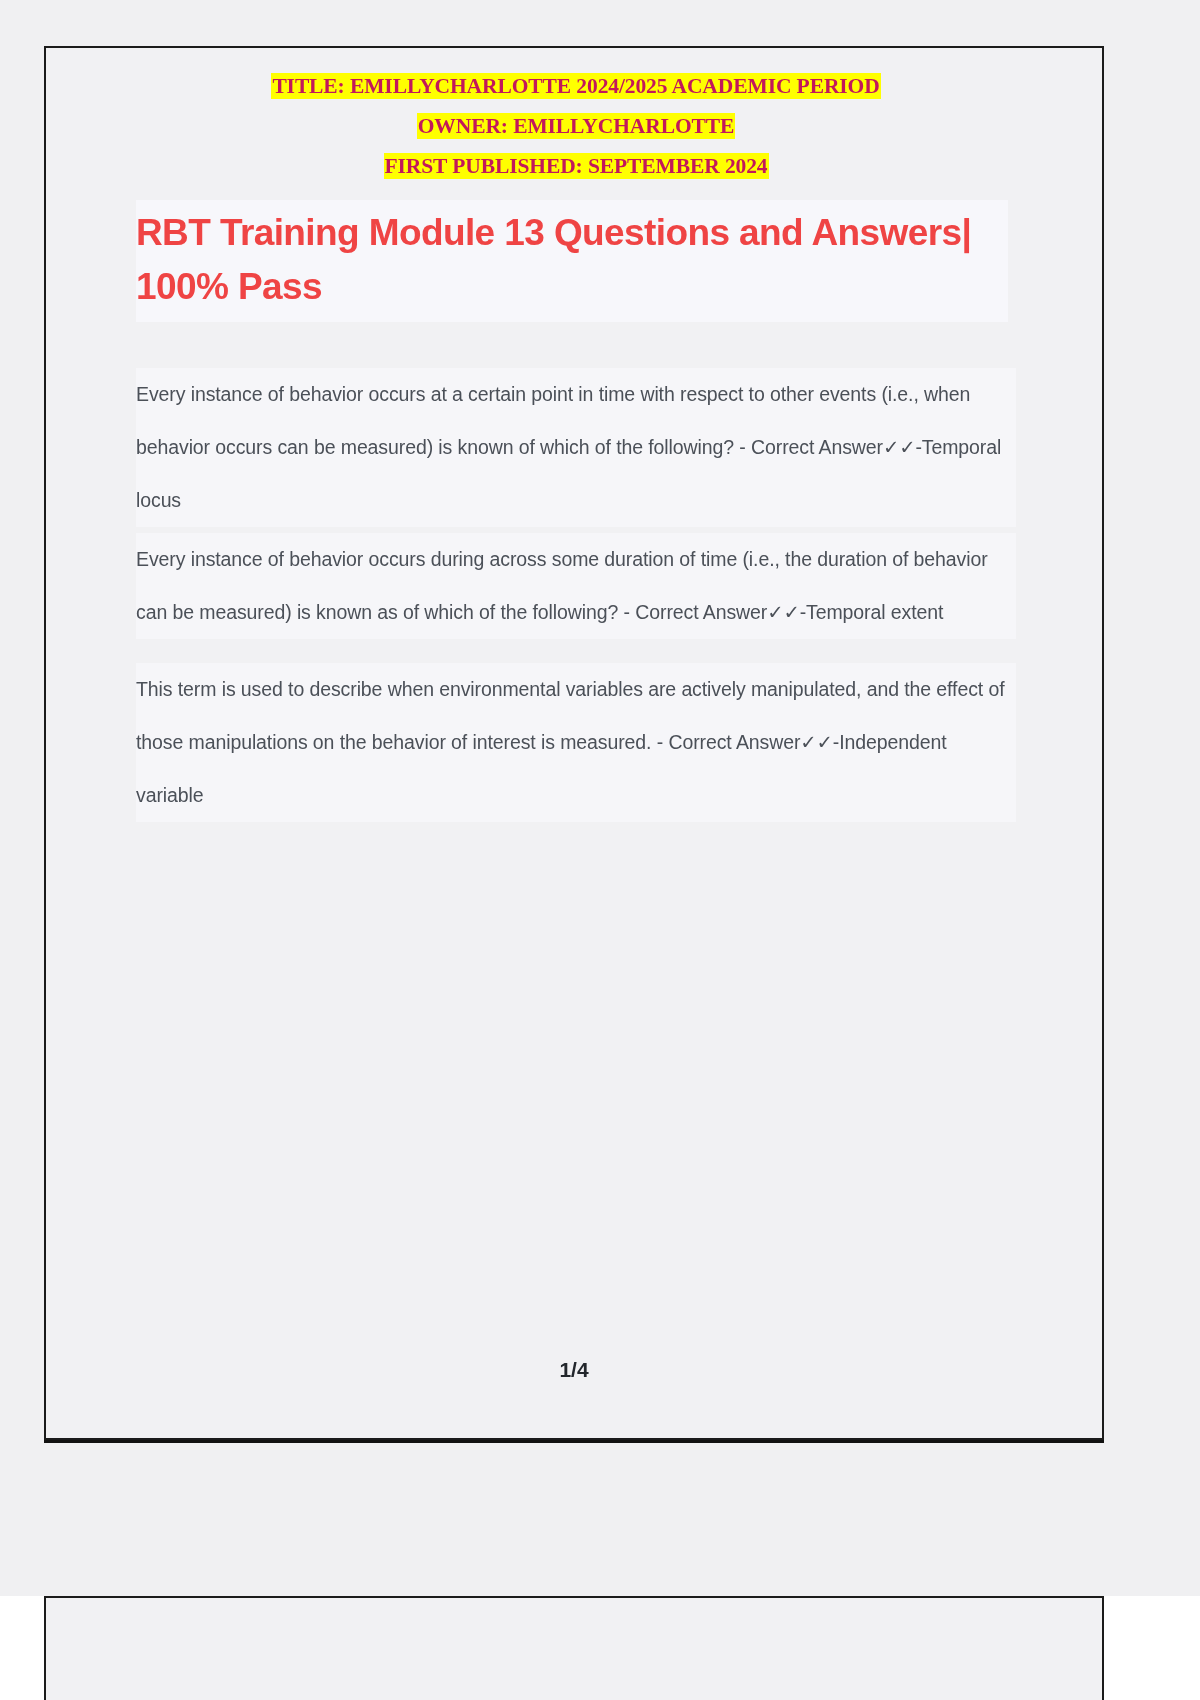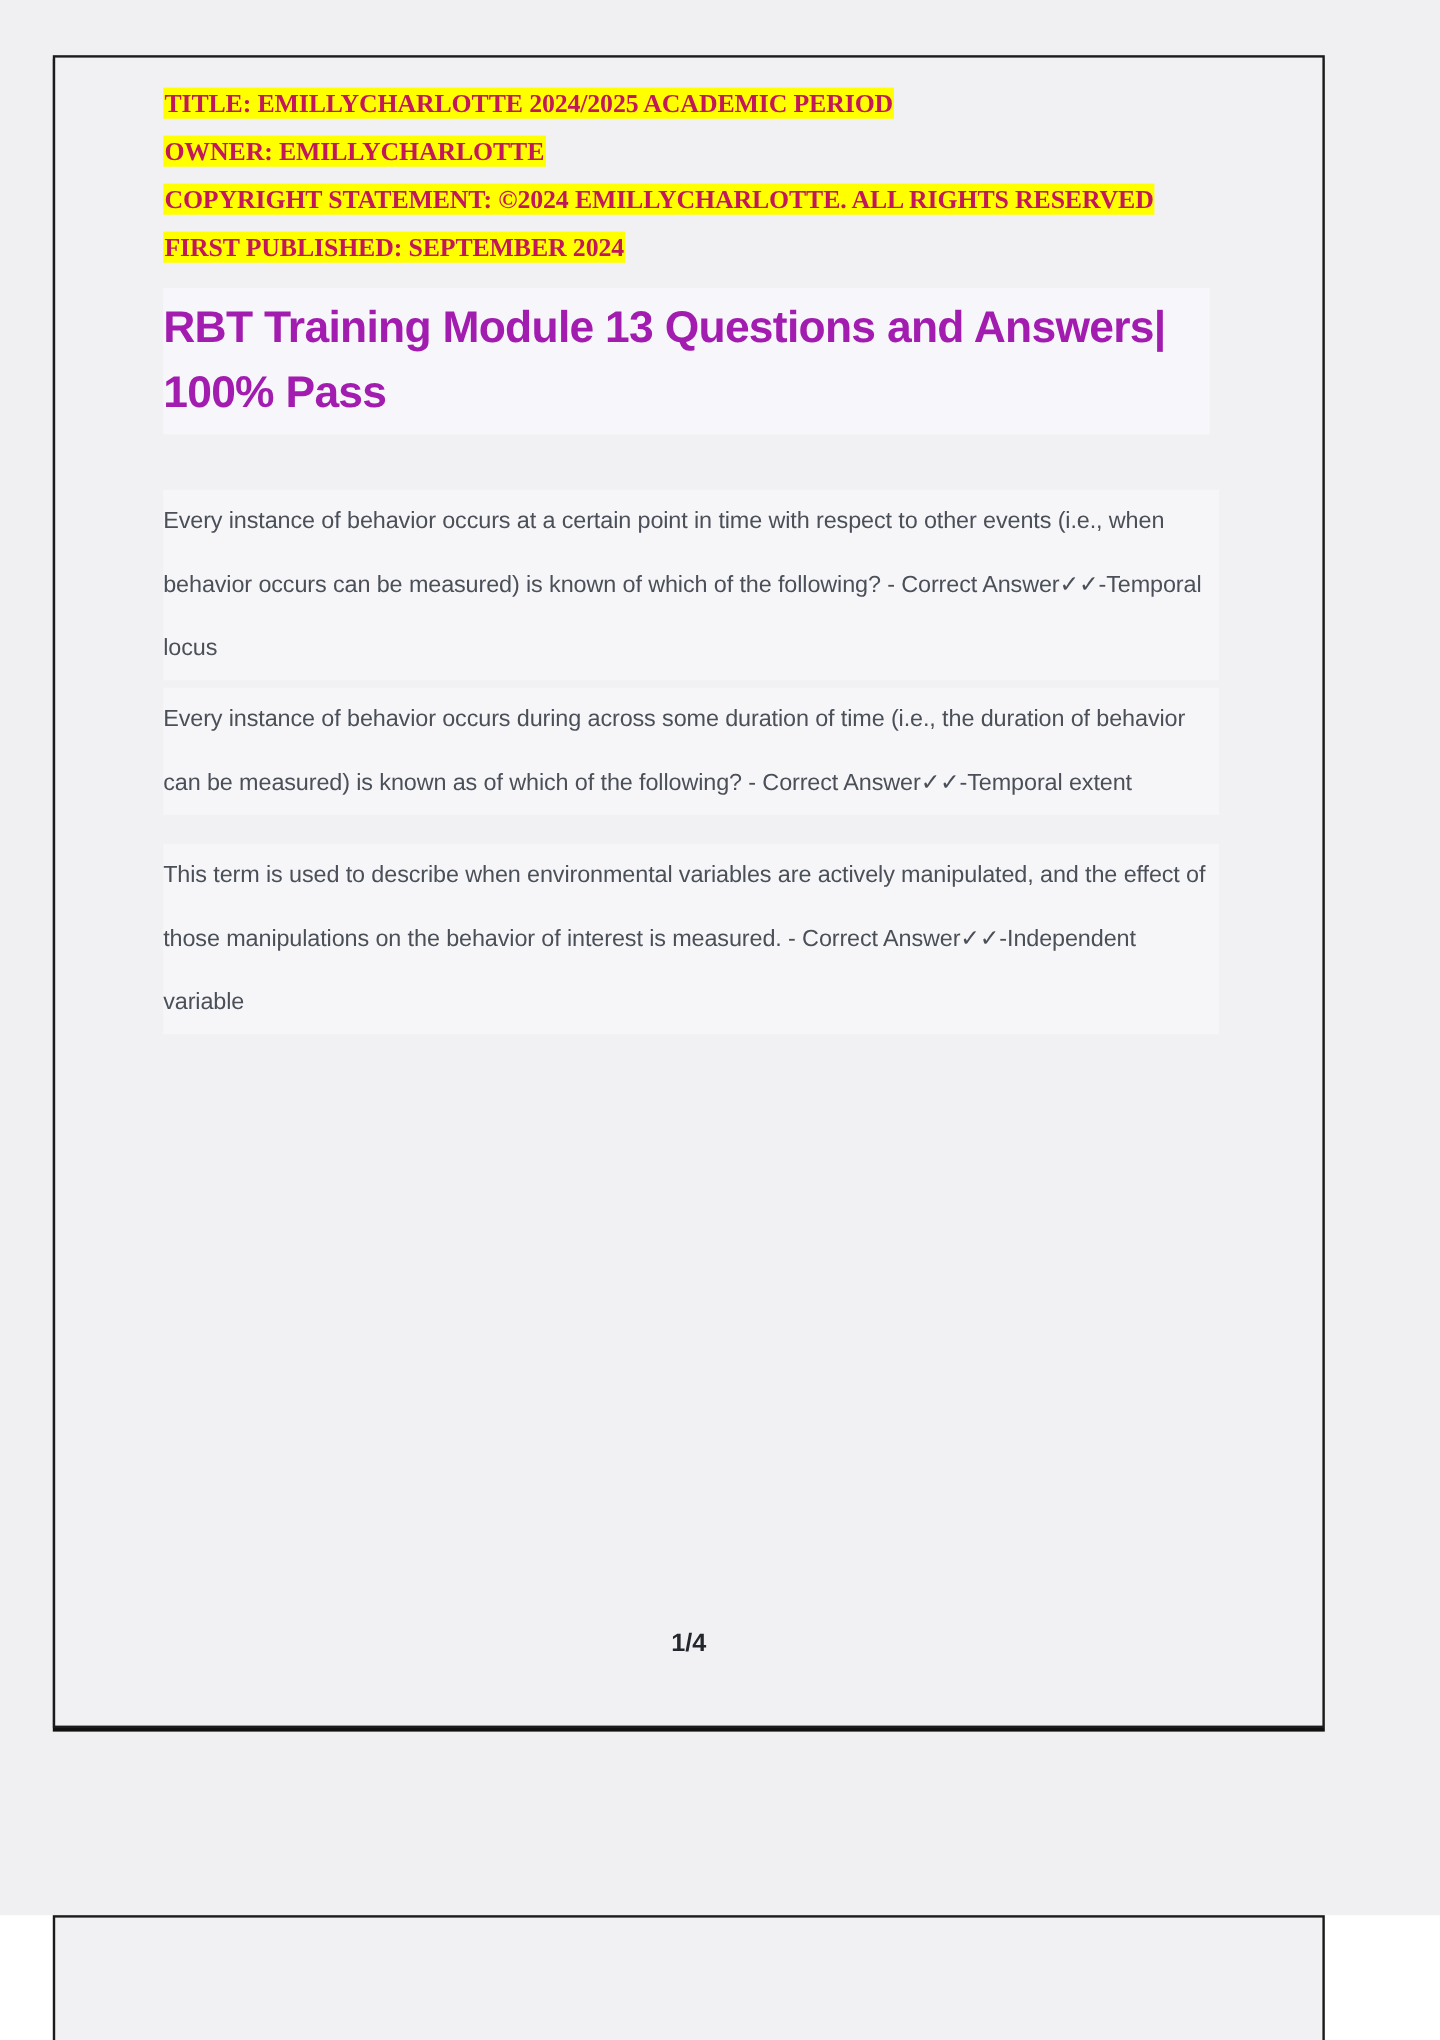--- a/index.html
+++ b/index.html
@@ -52,30 +52,30 @@
     line-height: 40px;
     color: #c2185b;
     letter-spacing: -0.1px;
   }
   .meta .hl {
     background: #ffff00;
     box-decoration-break: clone;
     -webkit-box-decoration-break: clone;
     padding: 1px 1px;
   }
-  .meta-line { margin: 0; }
+  .meta-line { margin: 0; text-align: center; }
 
   
   .doc-title {
     margin: 14px 0 0 0;
     font-family: "Liberation Sans", sans-serif;
     font-weight: bold;
     font-size: 37px;
     line-height: 54px;
-    color: #a21caf;
+    color: #ef4444;
     letter-spacing: -0.6px;
     background: #f7f7fb;
     display: block;
     width: 872px;
     padding: 6px 0 8px 0;
   }
 
   
   .body {
     margin-top: 46px;
@@ -137,21 +137,20 @@
 <body>
 
 <div class="viewer">
 
   <div class="page">
     <div class="page-inner">
 
       <div class="meta">
         <p class="meta-line"><span class="hl">TITLE: EMILLYCHARLOTTE 2024/2025 ACADEMIC PERIOD</span></p>
         <p class="meta-line"><span class="hl">OWNER: EMILLYCHARLOTTE</span></p>
-        <p class="meta-line"><span class="hl">COPYRIGHT STATEMENT: ©2024 EMILLYCHARLOTTE. ALL RIGHTS RESERVED</span></p>
         <p class="meta-line"><span class="hl">FIRST PUBLISHED: SEPTEMBER 2024</span></p>
       </div>
 
       <h1 class="doc-title"> RBT Training Module 13 Questions and Answers| 100% Pass</h1>
 
       <div class="body">
         <p class="qa tight">Every instance of behavior occurs at a certain point in time with respect to other events (i.e., when behavior occurs can be measured) is known of which of the following? - Correct Answer✓✓-Temporal locus</p>
         <p class="qa">Every instance of behavior occurs during across some duration of time (i.e., the duration of behavior can be measured) is known as of which of the following? - Correct Answer✓✓-Temporal extent</p>
         <p class="qa tight">This term is used to describe when environmental variables are actively manipulated, and the effect of those manipulations on the behavior of interest is measured. - Correct Answer✓✓-Independent variable</p>
       </div>

